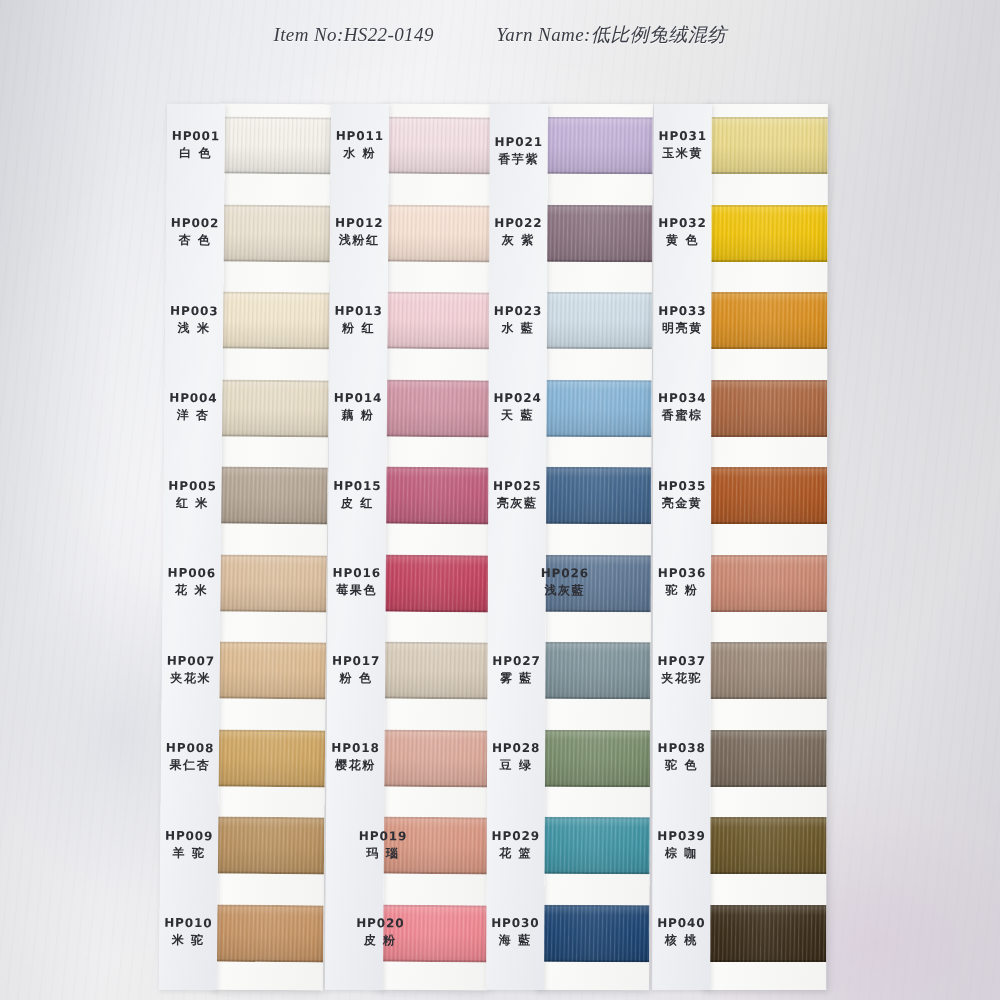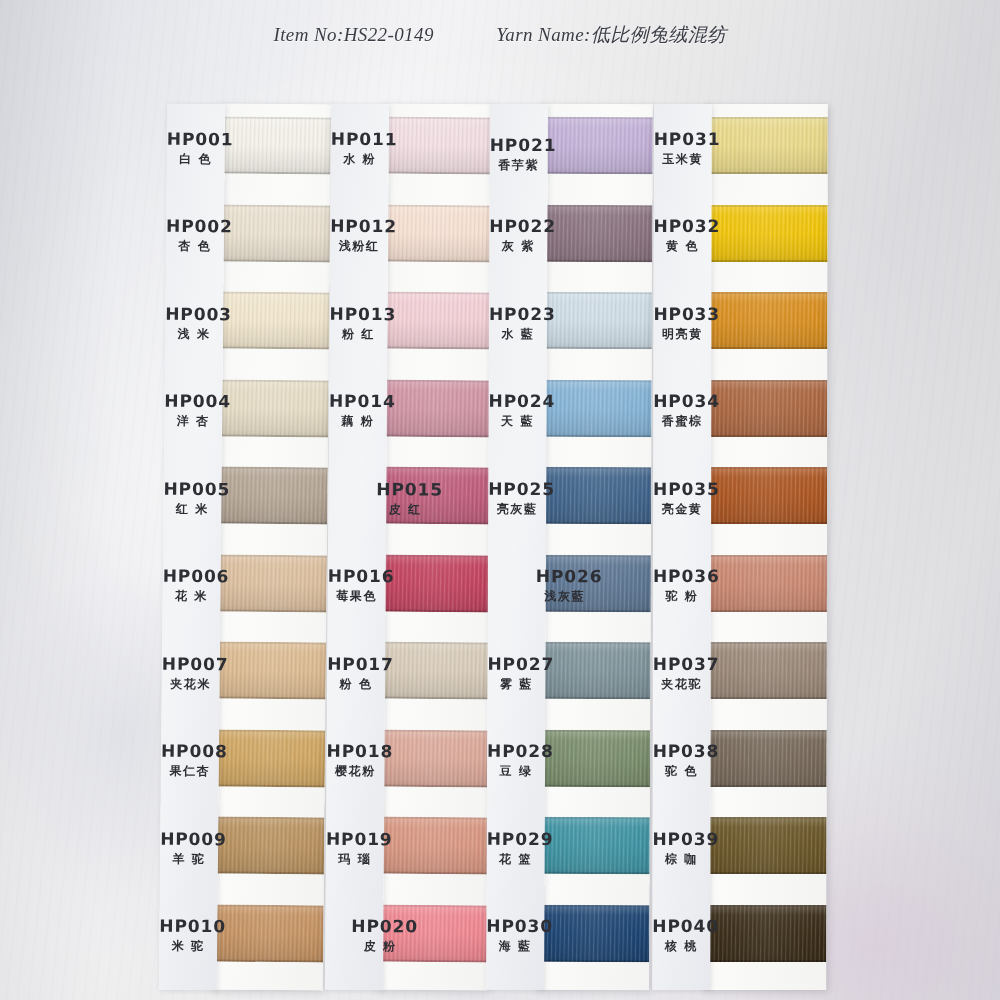--- a/index.html
+++ b/index.html
@@ -91,21 +91,21 @@
   .label-cell {
     position: absolute;
     width: 100%;
     text-align: center;
     color: #2e2f35;
     font-family: "DejaVu Sans", "Liberation Sans", sans-serif;
     line-height: 1.25;
   }
   .label-cell .code {
     display: block;
-    font-size: 17px;
+    font-size: 12px;
     letter-spacing: 0.9px;
     font-weight: 600;
   }
   .label-cell .cname {
     display: block;
     font-size: 12px;
     letter-spacing: 1.6px;
     margin-top: 2px;
     font-weight: 600;
   }
@@ -326,37 +326,37 @@
           <span class="cname">浅粉红</span>
         </div>
         <div class="label-cell" style="top: 199.5px;">
           <span class="code">HP013</span>
           <span class="cname">粉 红</span>
         </div>
         <div class="label-cell" style="top: 287px;">
           <span class="code">HP014</span>
           <span class="cname">藕 粉</span>
         </div>
-        <div class="label-cell" style="top: 374.5px; margin-left: 48px;">
+        <div class="label-cell" style="top: 374.5px;">
           <span class="code">HP015</span>
           <span class="cname">皮 红</span>
         </div>
         <div class="label-cell" style="top: 462px;">
           <span class="code">HP016</span>
           <span class="cname">莓果色</span>
         </div>
         <div class="label-cell" style="top: 549.5px;">
           <span class="code">HP017</span>
           <span class="cname">粉 色</span>
         </div>
         <div class="label-cell" style="top: 637px;">
           <span class="code">HP018</span>
           <span class="cname">樱花粉</span>
         </div>
-        <div class="label-cell" style="top: 724.5px;">
+        <div class="label-cell" style="top: 724.5px; margin-left: 28px;">
           <span class="code">HP019</span>
           <span class="cname">玛 瑙</span>
         </div>
         <div class="label-cell" style="top: 812px; margin-left: 26px;">
           <span class="code">HP020</span>
           <span class="cname">皮 粉</span>
         </div>
       </div>
     </div>
     <div class="column" style="left: 0px; top: 0px;">

